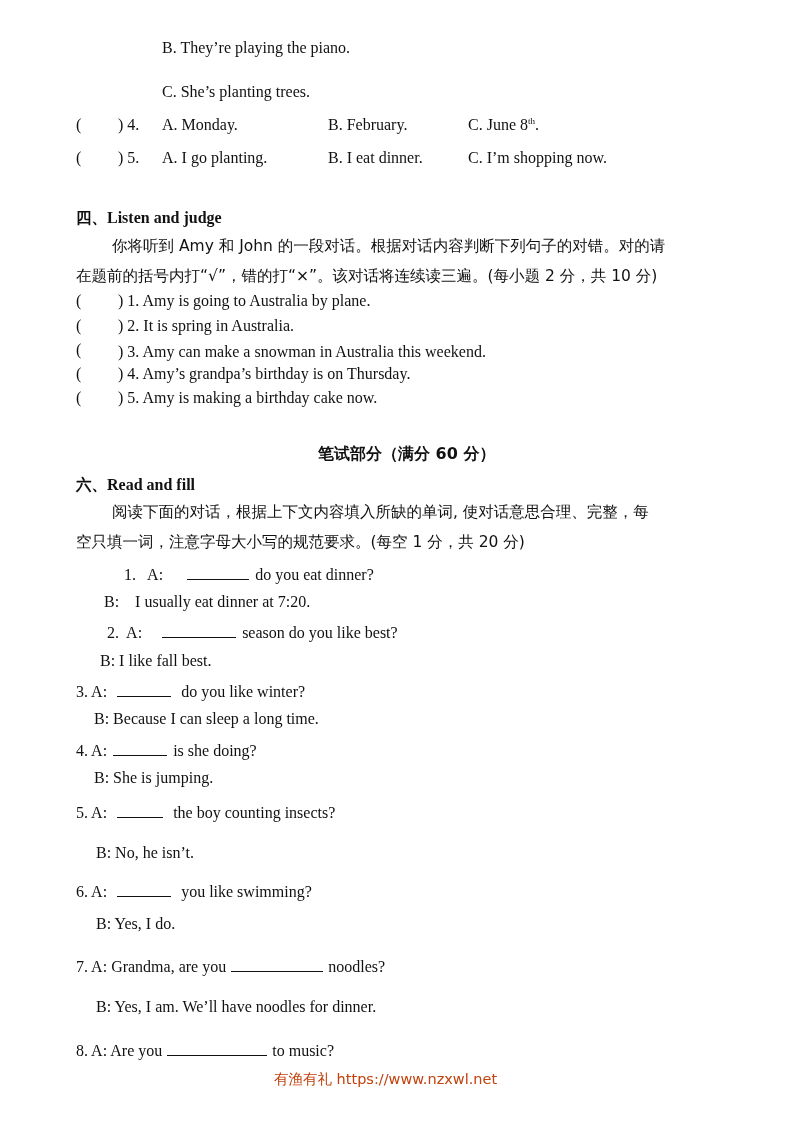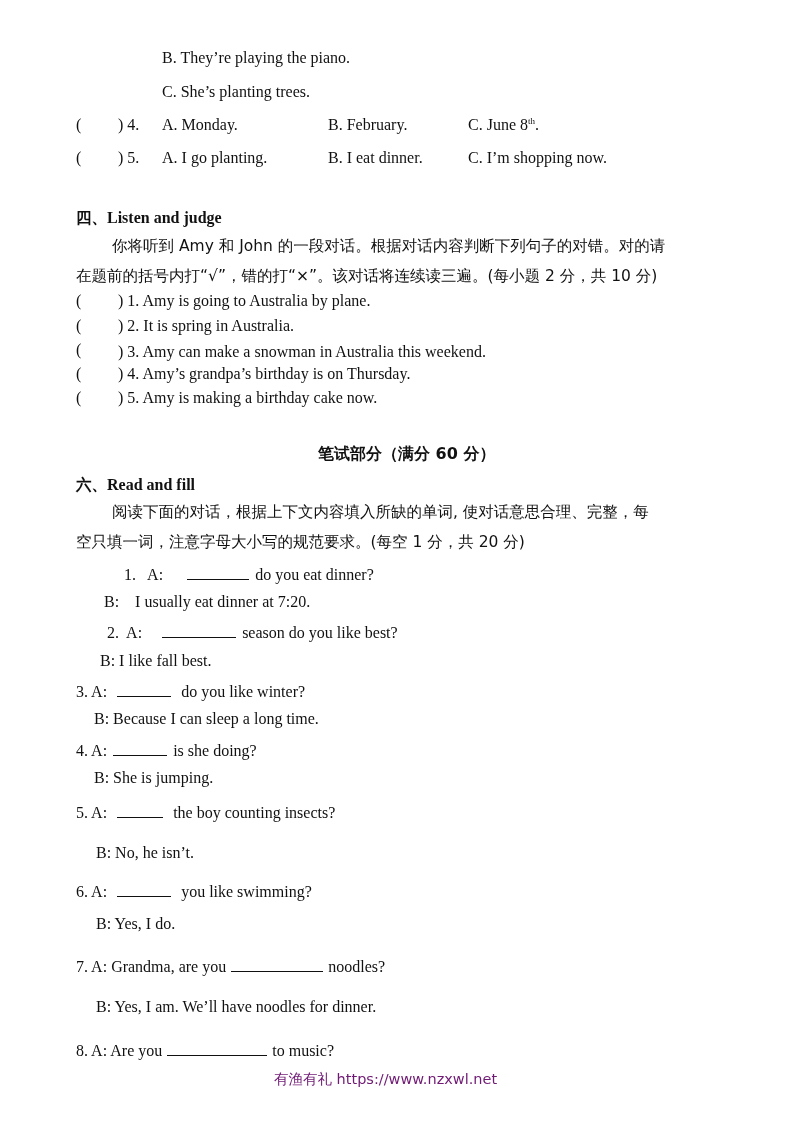--- a/index.html
+++ b/index.html
@@ -5,27 +5,27 @@
     html, body { margin: 0; padding: 0; background: #ffffff; }
     body {
       width: 793px; height: 1122px; position: relative; overflow: hidden;
       font-family: "Liberation Serif", "DejaVu Serif", serif;
       color: #111; font-size: 16px;
     }
     .abs { position: absolute; white-space: nowrap; line-height: 1; }
     .bold { font-weight: bold; }
     .cn { font-family: "DejaVu Sans", "Liberation Sans", sans-serif; font-size: 15.5px; }
     .blank { display: inline-block; border-bottom: 1px solid #111; height: 14px; vertical-align: baseline; margin: 0 6px; }
-    .watermark { color: #701a75; font-family: "DejaVu Sans", "Liberation Sans", sans-serif; font-size: 14.5px; }
+    .watermark { color: #c2410c; font-family: "DejaVu Sans", "Liberation Sans", sans-serif; font-size: 14.5px; }
     sup { font-size: 9px; vertical-align: 6px; }
   </style>
 </head>
 <body>
 
-<div class="abs" style="left:162px; top:50px;">B. They’re playing the piano.</div>
+<div class="abs" style="left:162px; top:40px;">B. They’re playing the piano.</div>
 <div class="abs" style="left:162px; top:84px;">C. She’s planting trees.</div>
 
 <div>
   <span class="abs" style="left:76px; top:117px;">(</span>
   <span class="abs" style="left:118px; top:117px;">) 4.</span>
   <span class="abs" style="left:162px; top:117px;">A. Monday.</span>
   <span class="abs" style="left:328px; top:117px;">B. February.</span>
   <span class="abs" style="left:468px; top:117px;"><span>C. June 8</span><sup>th</sup><span>.</span></span>
 </div>
 

